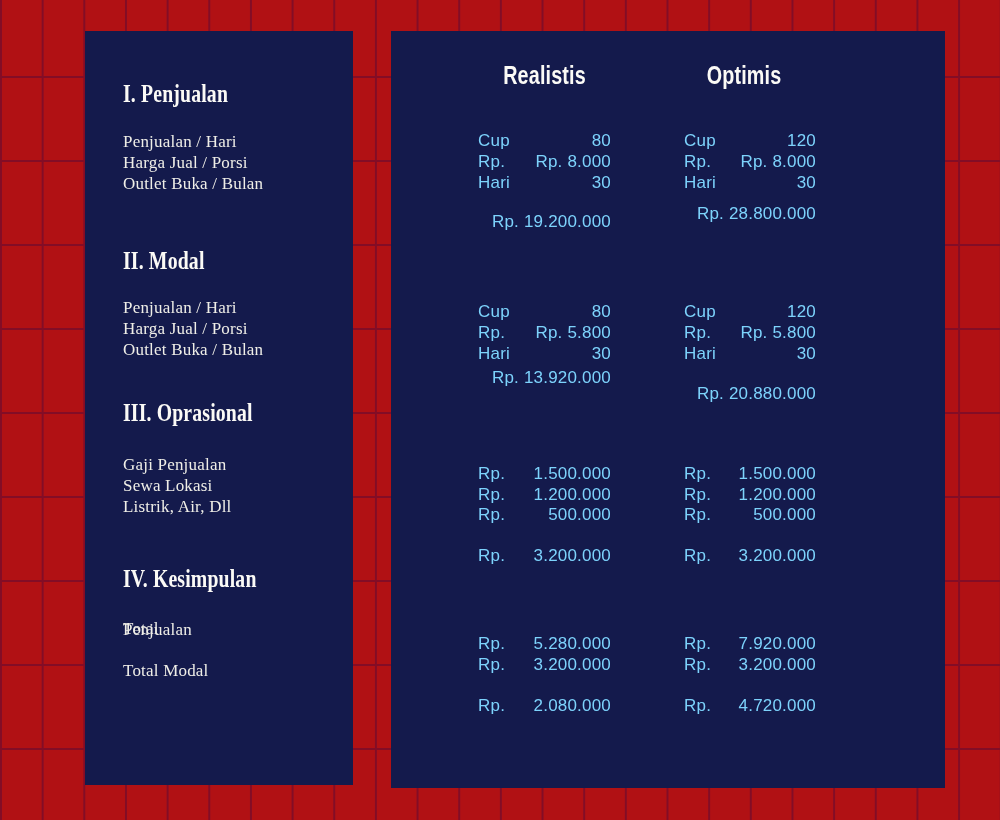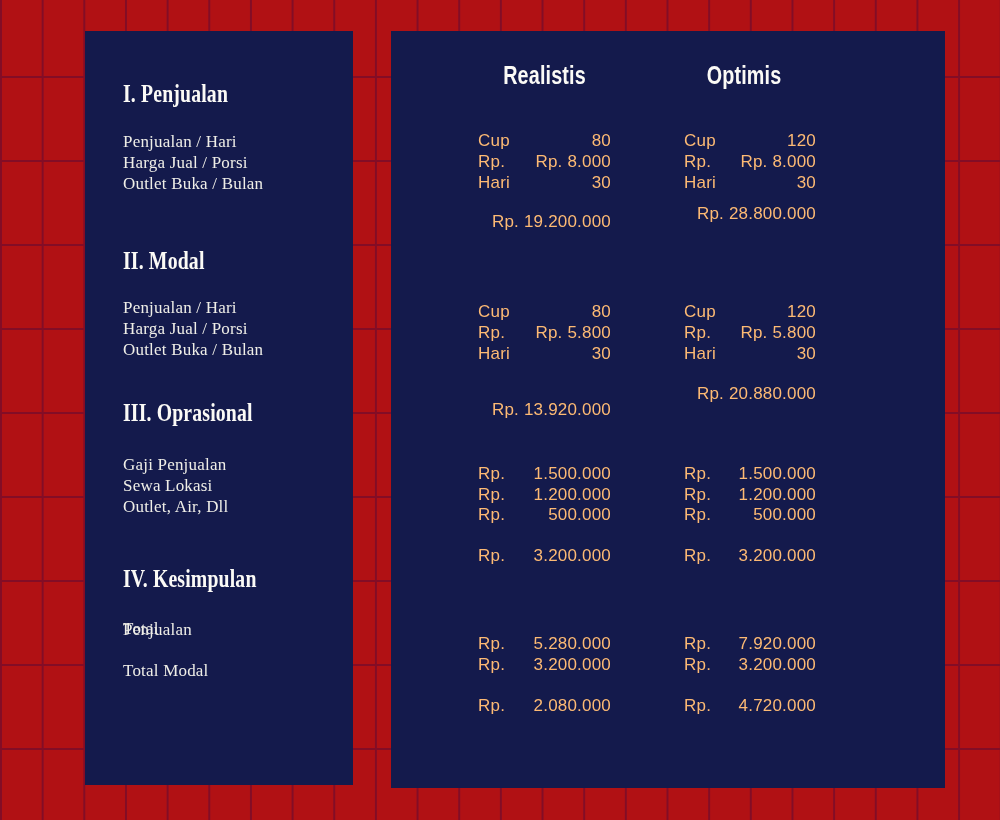--- a/index.html
+++ b/index.html
@@ -27,21 +27,21 @@
     position:absolute;left:38px;white-space:nowrap;
     font-size:17px;line-height:21px;letter-spacing:0.2px;color:#efeee7;
   }
   .colhd{
     position:absolute;top:31px;margin:0;text-align:center;
     font-size:26px;line-height:26px;font-weight:700;color:#fbfaf6;
     transform:scale(0.76,1.0);transform-origin:center center;letter-spacing:0.2px;
   }
   .row{
     position:absolute;display:flex;justify-content:space-between;
-    font-size:17px;line-height:21px;letter-spacing:0.2px;color:#fdba74;white-space:nowrap;
+    font-size:17px;line-height:21px;letter-spacing:0.2px;color:#7dd3fc;white-space:nowrap;
   }
   .row .val{flex:1;text-align:right;}
   .c1{left:87px;width:133px;}
   .c2{left:293px;width:132px;}
 </style>
 </head>
 <body>
 
 <div class="canvas">
 
@@ -52,21 +52,21 @@
     <div class="ln" style="top:142px">Outlet Buka / Bulan</div>
 
     <h2 class="hd" style="top:217px">II. Modal</h2>
     <div class="ln" style="top:266px">Penjualan / Hari</div>
     <div class="ln" style="top:287px">Harga Jual / Porsi</div>
     <div class="ln" style="top:308px">Outlet Buka / Bulan</div>
 
     <h2 class="hd" style="top:369px">III. Oprasional</h2>
     <div class="ln" style="top:423px">Gaji Penjualan</div>
     <div class="ln" style="top:444px">Sewa Lokasi</div>
-    <div class="ln" style="top:465px">Outlet, Air, Dll</div>
+    <div class="ln" style="top:465px">Listrik, Air, Dll</div>
 
     <h2 class="hd" style="top:535px">IV. Kesimpulan</h2>
     <div class="ln" style="top:587px">Total</div>
     <div class="ln" style="top:588px">Penjualan</div>
     <div class="ln" style="top:629px">Total Modal</div>
   </section>
 
   <section class="panel right">
     <h2 class="colhd c1" style="top:31px">Realistis</h2>
     <h2 class="colhd" style="top:31px;left:283px;width:140px">Optimis</h2>
@@ -93,21 +93,21 @@
         <span class="val">80</span>
       </div>
     <div class="row c1" style="top:291px">
         <span class="lab">Rp.</span>
         <span class="val">Rp. 5.800</span>
       </div>
     <div class="row c1" style="top:312px">
         <span class="lab">Hari</span>
         <span class="val">30</span>
       </div>
-    <div class="row c1" style="top:368px">
+    <div class="row c1" style="top:336px">
         <span class="lab"></span>
         <span class="val">Rp. 13.920.000</span>
       </div>
 
     <div class="row c1" style="top:432px">
         <span class="lab">Rp.</span>
         <span class="val">1.500.000</span>
       </div>
     <div class="row c1" style="top:453px">
         <span class="lab">Rp.</span>

